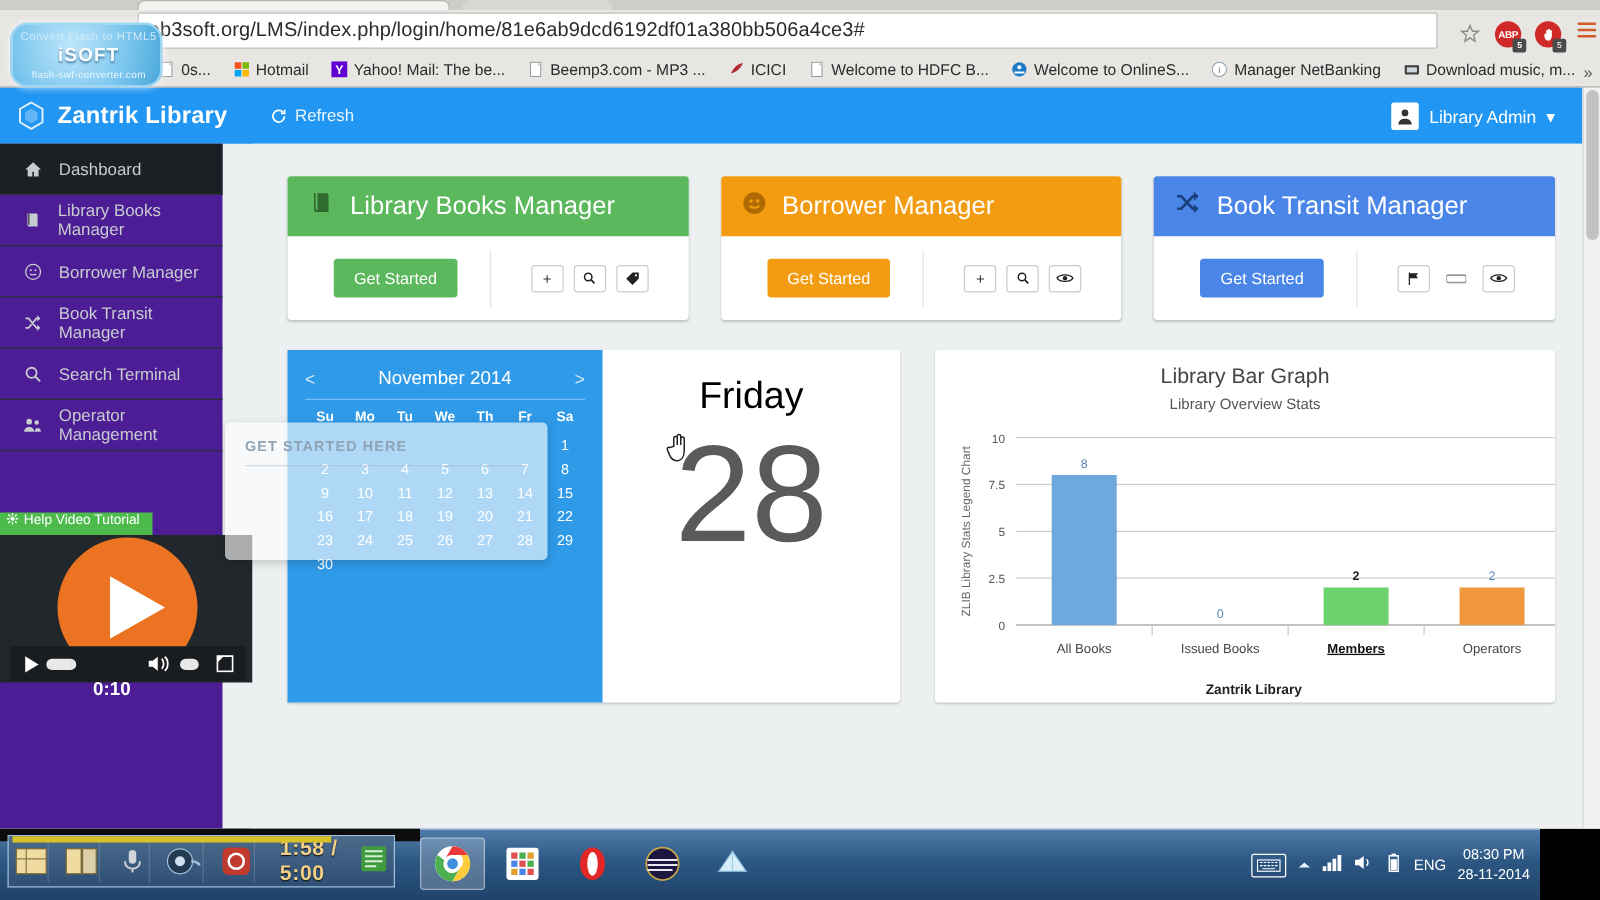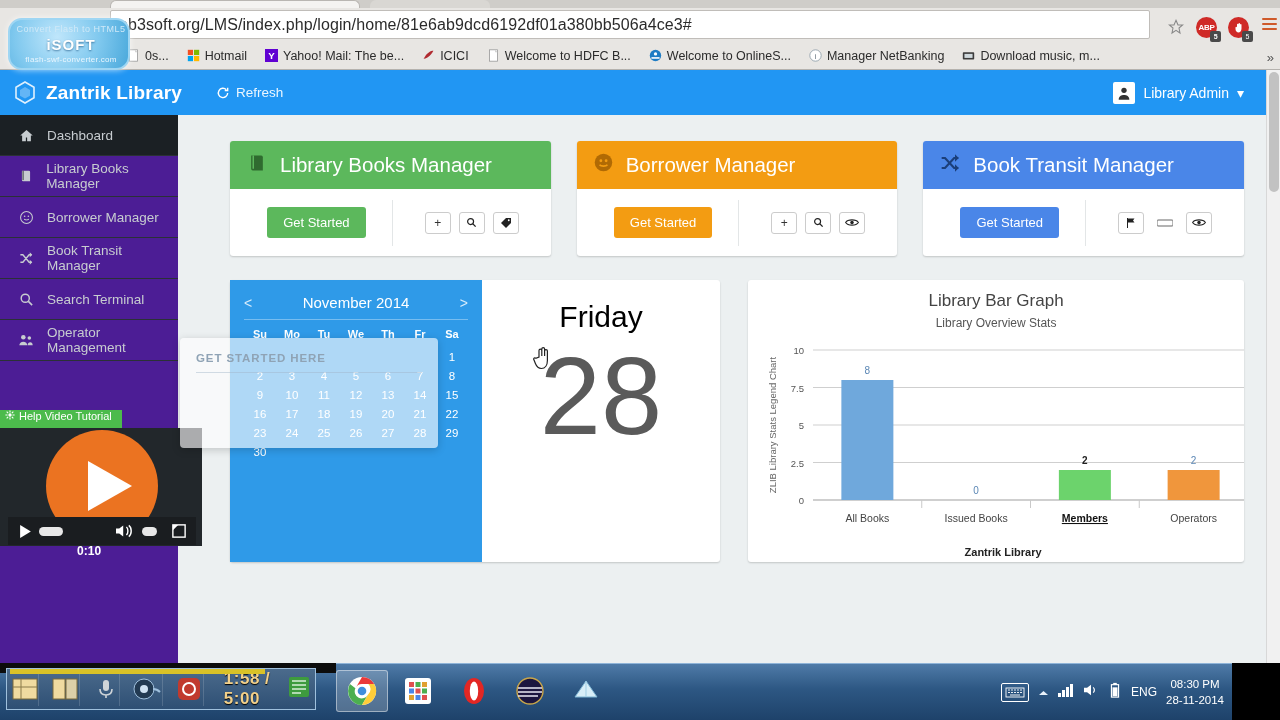--- a/index.html
+++ b/index.html
@@ -84,21 +84,21 @@
              align-items:flex-start; gap:4px; padding-left:5px; }
   .videobox { position:absolute; left:0; top:313px; width:202px; height:118px; background:#22272b; }
   .playcircle { position:absolute; left:46px; top:2px; width:112px; height:112px;
                 border-radius:50%; background:#eb7321; }
   .playtri { position:absolute; left:42px; top:31px; width:0; height:0;
              border-left:44px solid #fff; border-top:25px solid transparent;
              border-bottom:25px solid transparent; }
   .vcontrols { position:absolute; left:8px; top:89px; width:188px; height:28px;
                background:#1a1d20; display:flex; align-items:center; gap:0; padding:0 6px; }
   .vc { display:flex; align-items:center; justify-content:center; color:#fff; }
-  .vtime { color:#fff; font-size:12px; font-weight:bold;margin-top:40px; }
+  .vtime { color:#fff; font-size:15px; font-weight:bold;margin-top:40px; }
 
   .content { position:absolute; left:202px; top:45px; width:1064px; height:548px;
              background:#ecf0f1; padding:26px 22px 0 28px; }
 
   
   .cards { display:flex; gap:26px; }
   .card { flex:1; background:#fff; border-radius:3px; box-shadow:0 1px 2px rgba(0,0,0,.18); }
   .card-head { height:48px; display:flex; align-items:center; gap:12px;
                padding-left:16px; color:#fff; font-size:20.5px; border-radius:3px 3px 0 0; }
   .card-body { height:67px; display:flex; align-items:center;padding-left:11px; }
@@ -233,20 +233,27 @@
             <rect x="8.6" y="8.6" width="6.4" height="6.4" fill="#ffb900"></rect>
           </svg>
         <span>Hotmail</span>
       </div>
       <div class="bm">
         <svg class="favi" viewBox="0 0 16 16">
             <rect width="16" height="16" fill="#6001d2"></rect>
             <text x="8" y="12.5" font-size="12" font-family="Liberation Sans, sans-serif" fill="#fff" text-anchor="middle" font-weight="bold">Y</text>
           </svg>
         <span>Yahoo! Mail: The be...</span>
+      </div>
+      <div class="bm">
+        <svg class="favi" viewBox="0 0 16 16">
+            <rect x="3" y="1" width="10" height="14" fill="#fff" stroke="#999"></rect>
+            <path d="M10 1l3 3h-3z" fill="#ccc"></path>
+          </svg>
+        <span>Beemp3.com - MP3 ...</span>
       </div>
       <div class="bm">
         <svg class="favi" viewBox="0 0 16 16">
             <path d="M2 12c4-8 9-10 12-10-2 4-6 9-12 10z" fill="#b02a30"></path>
           </svg>
         <span>ICICI</span>
       </div>
       <div class="bm">
         <svg class="favi" viewBox="0 0 16 16">
             <rect x="3" y="1" width="10" height="14" fill="#fff" stroke="#999"></rect>

